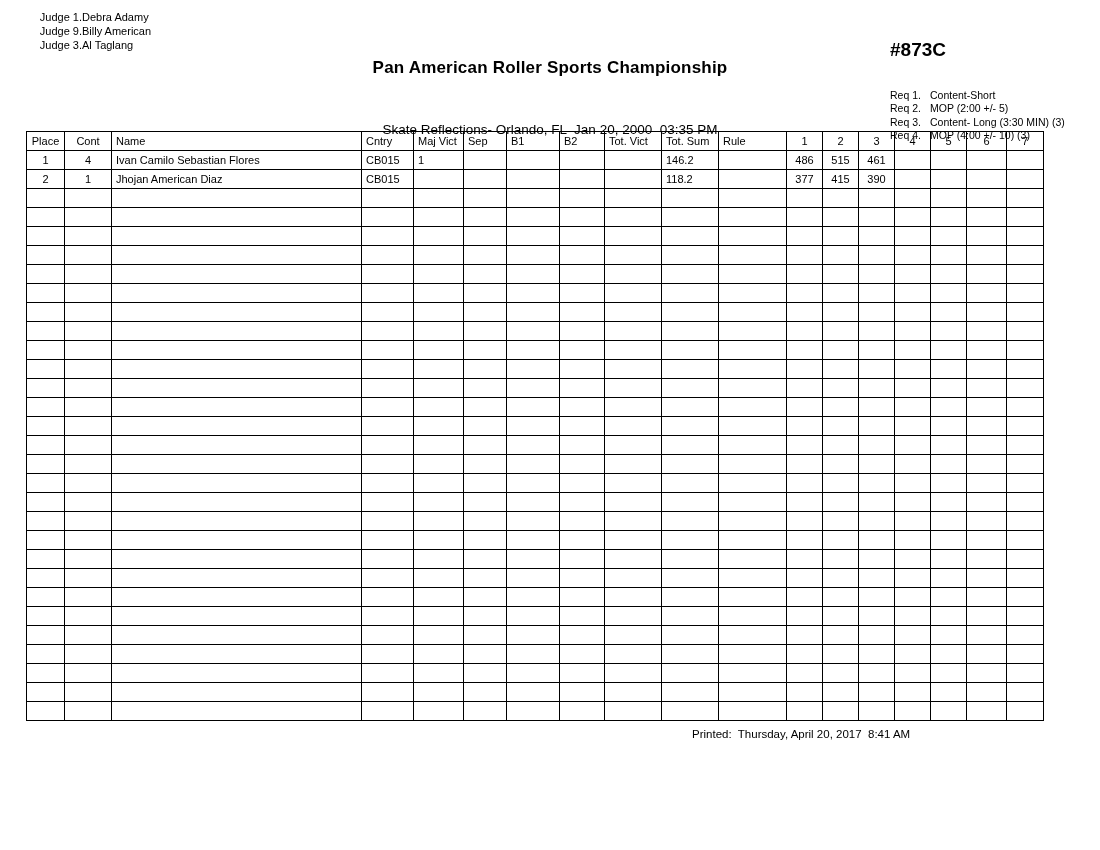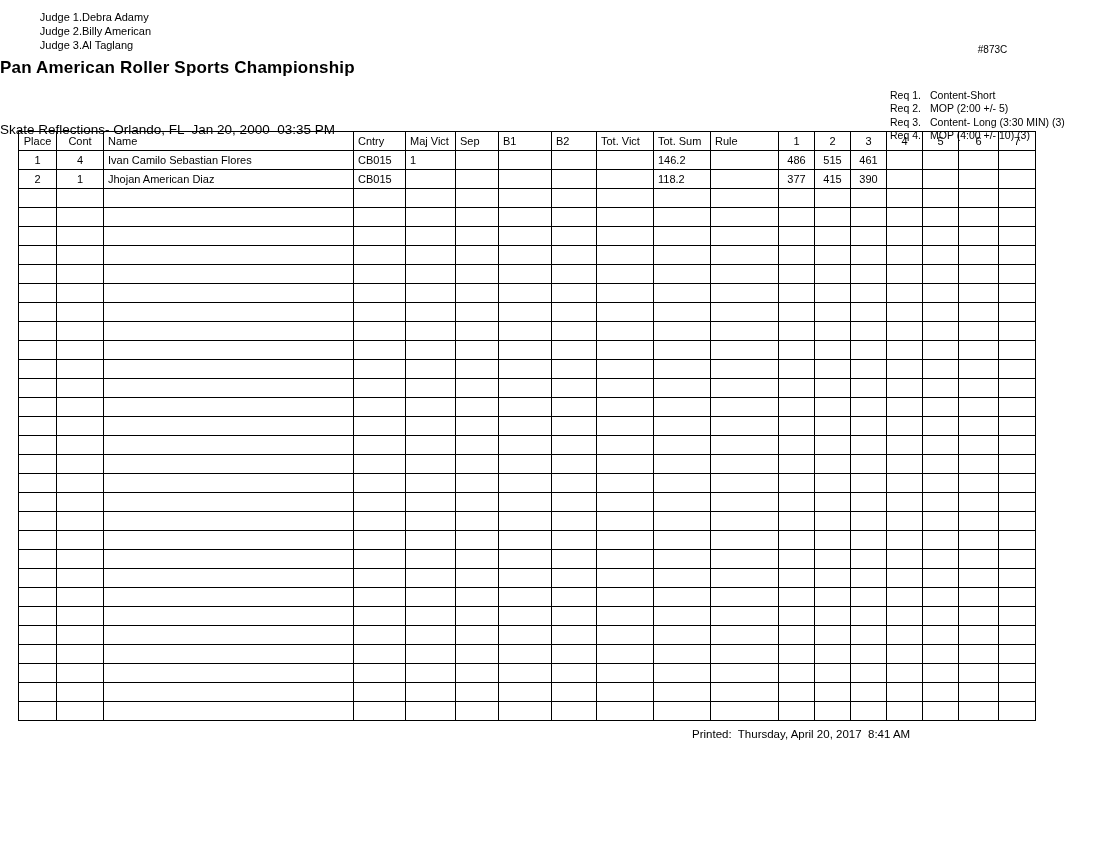--- a/index.html
+++ b/index.html
@@ -24,51 +24,51 @@
   }
   .judge-item { display: flex; text-align: right; }
   .judge-label { width: 52px; }
 
   
   .header-center {
     position: absolute;
     top: 22px;
     left: 0;
     right: 0;
+    text-align: center;
     white-space: pre;
   }
   .title   { font-size: 17px; font-weight: bold; letter-spacing: 0.2px; }
   .subtitle{ font-size: 13.5px; margin-top: 8px; }
   .event   { font-size: 18px; font-weight: bold; margin-top: 7px; }
   .report  { font-size: 14.5px; margin-top: 5px; }
 
   
   .reqs {
     position: absolute;
     top: 16px;
     left: 890px;
     width: 205px;
     font-size: 10.5px;
     line-height: 13.5px;
     white-space: pre;
   }
   .report-number {
-    font-size: 10px;
-    font-weight: normal;
-    text-align: center;
+    font-size: 19px;
+    font-weight: bold;
     margin-bottom: 5px;
   }
   .req-item { display: flex; }
   .req-label { width: 40px; flex: 0 0 40px; }
 
   
   table.results {
     position: absolute;
     top: 131px;
-    left: 18px;
+    left: 26px;
     border-collapse: collapse;
     table-layout: fixed;
     width: 1017px;
   }
   table.results th,
   table.results td {
     border: 1px solid #000;
     height: 19px;
     font-size: 11px;
     font-weight: normal;
@@ -85,21 +85,21 @@
     position: absolute;
     top: 728px;
     left: 692px;
     font-size: 11.5px;
     white-space: pre;
   }
 </style>
 </head>
 <body>
 
-<div class="judges"><div class="judge-item"><span class="judge-label">Judge 1.</span><span>Debra Adamy</span></div><div class="judge-item"><span class="judge-label">Judge 2.</span><span>Billy American</span></div><div class="judge-item"><span class="judge-label">Judge 3.</span><span>Al Taglang</span></div></div>
+<div class="judges"><div class="judge-item"><span class="judge-label">Judge 1.</span><span>Debra Adamy</span></div><div class="judge-item"><span class="judge-label">Judge 9.</span><span>Billy American</span></div><div class="judge-item"><span class="judge-label">Judge 3.</span><span>Al Taglang</span></div></div>
 
 <div class="header-center">
   <div class="title">Pan American Roller Sports Championship</div>
   <div class="subtitle">Skate Reflections- Orlando, FL  Jan 20, 2000  03:35 PM</div>
 </div>
 
 <div class="reqs">
   <div class="report-number">#873C</div>
   <div><div class="req-item"><span class="req-label">Req 1.</span><span>Content-Short</span></div><div class="req-item"><span class="req-label">Req 2.</span><span>MOP (2:00 +/- 5)</span></div><div class="req-item"><span class="req-label">Req 3.</span><span>Content- Long (3:30 MIN) (3)</span></div><div class="req-item"><span class="req-label">Req 4.</span><span>MOP (4:00 +/- 10) (3)</span></div></div>
 </div>

